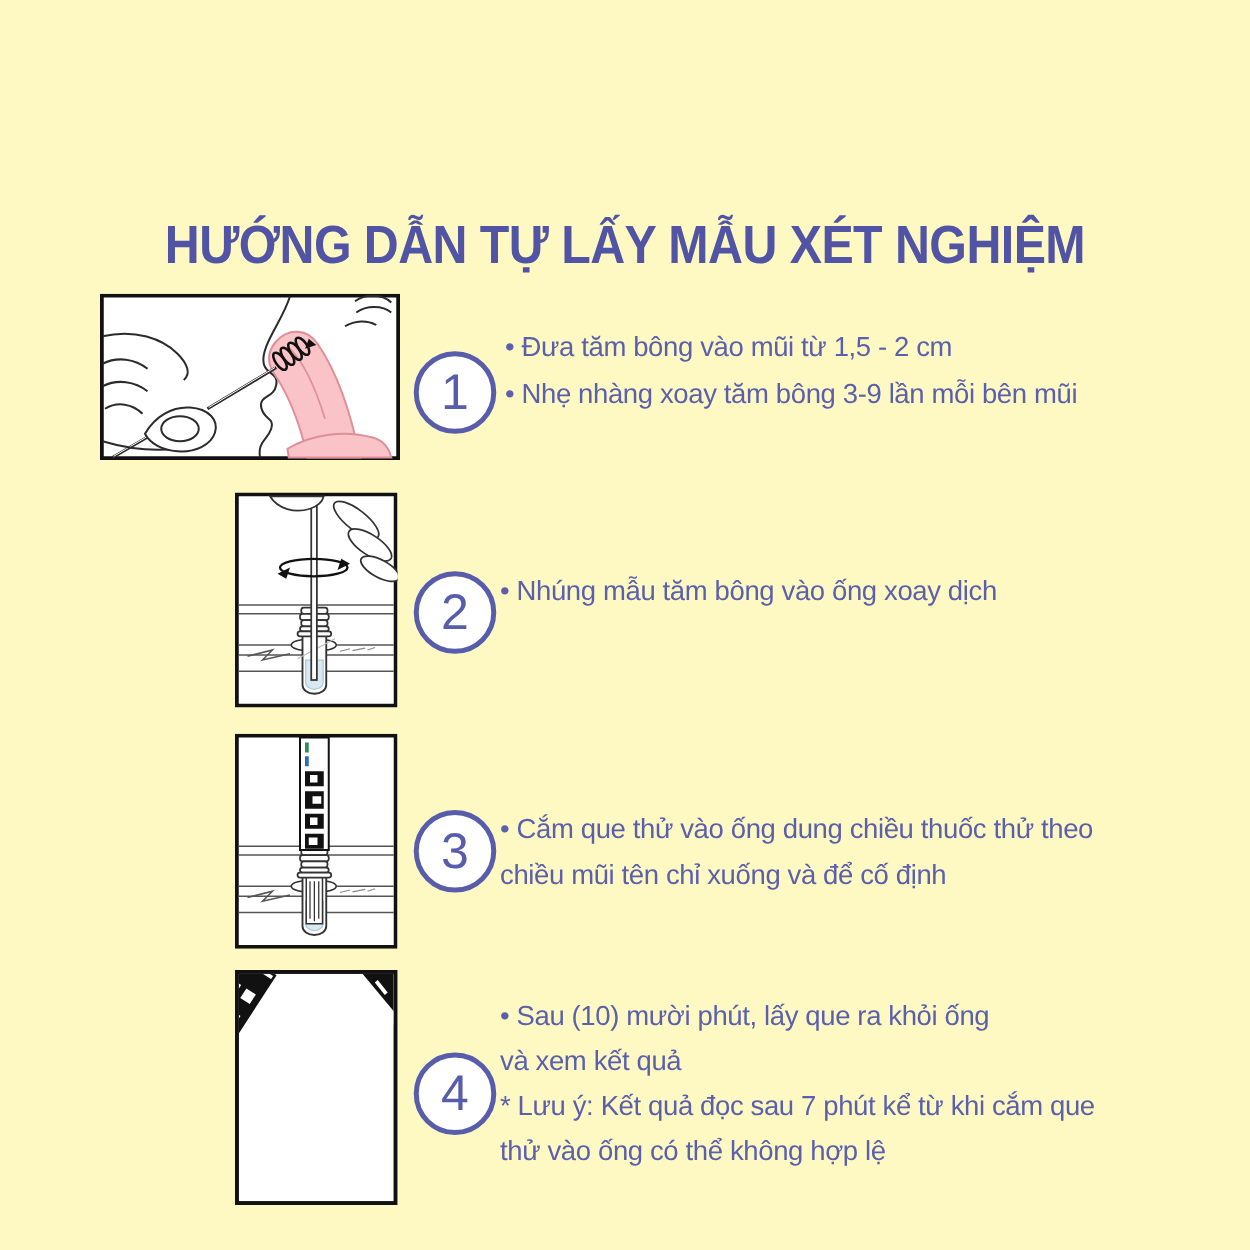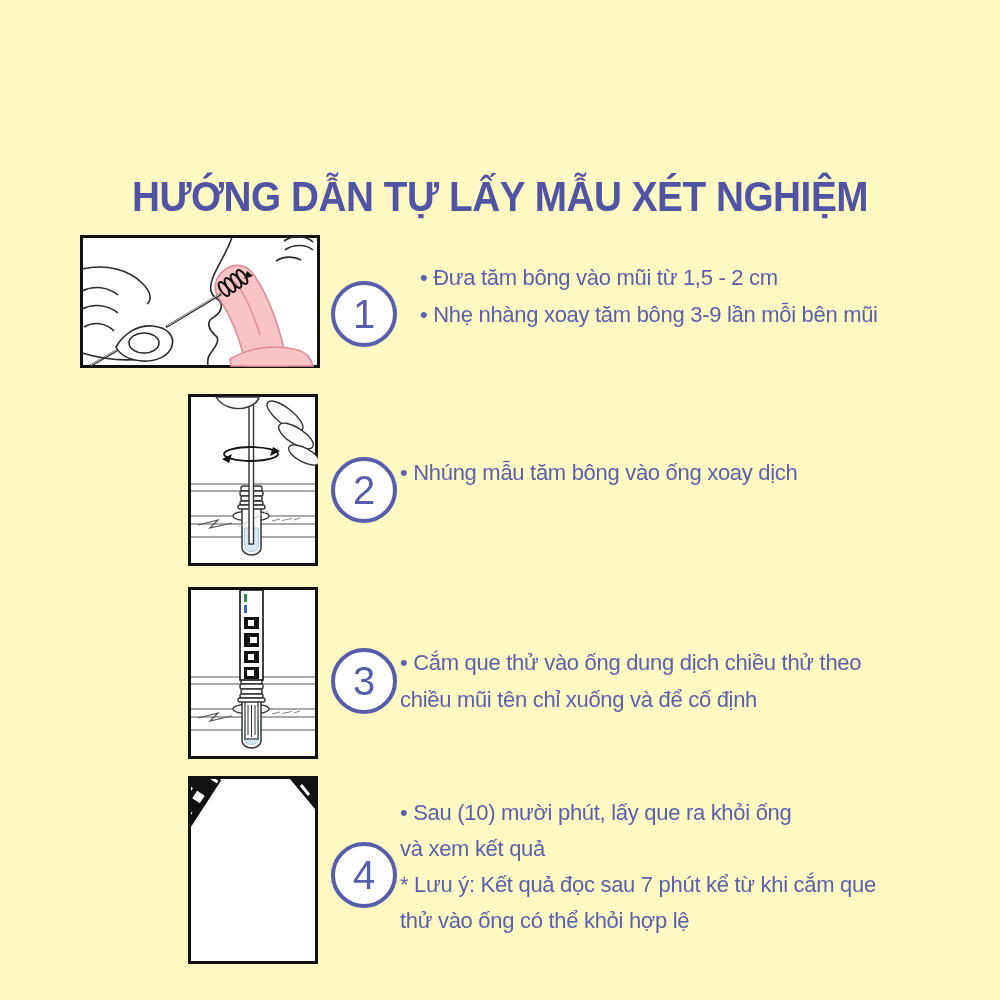--- a/index.html
+++ b/index.html
@@ -70,21 +70,21 @@
         <ellipse cx="150" cy="50" rx="3.5" ry="8" transform="rotate(-35 150 50)"></ellipse>
         <ellipse cx="156" cy="46" rx="3.5" ry="8" transform="rotate(-35 156 46)"></ellipse>
         <ellipse cx="162" cy="42" rx="3.5" ry="8" transform="rotate(-35 162 42)"></ellipse>
       </g>
       <polygon points="167,36 173,41 164,44" fill="#111111"></polygon>
     </svg>
   </div>
   <div class="badge" style="left:331px;top:281px;">
     <span>1</span>
   </div>
-  <div class="step-text" style="left:420px;top:259px;">
+  <div class="step-text" style="left:404px;top:259px;">
     <div>• Đưa tăm bông vào mũi từ 1,5 - 2 cm</div>
     <div>• Nhẹ nhàng xoay tăm bông 3-9 lần mỗi bên mũi</div>
   </div>
 
   <div class="illus" style="left:188px;top:394px;width:130px;height:172px;">
     <svg width="130" height="172" viewBox="0 0 130 172">
       <rect x="1.5" y="1.5" width="127" height="169" fill="#ffffff" stroke="#111111" stroke-width="3"></rect>
 
       <g stroke="#555555" stroke-width="1.2">
         <line x1="3" y1="90" x2="127" y2="90"></line>
@@ -189,21 +189,21 @@
           <rect x="60" y="67" width="6" height="6"></rect>
           <rect x="59" y="83" width="7" height="6"></rect>
         </g>
       </g>
     </svg>
   </div>
   <div class="badge" style="left:331px;top:648px;">
     <span>3</span>
   </div>
   <div class="step-text" style="left:400px;top:644px;">
-    <div>• Cắm que thử vào ống dung dịch chiều thử theo</div>
+    <div>• Cắm que thử vào ống dung chiều thuốc thử theo</div>
     <div>chiều mũi tên chỉ xuống và để cố định</div>
   </div>
 
   <div class="illus" style="left:188px;top:776px;width:130px;height:188px;">
     <svg width="130" height="188" viewBox="0 0 130 188">
       <defs>
           <clipPath id="clip4">
             <rect x="3" y="3" width="124" height="182"></rect>
           </clipPath>
         </defs>
@@ -246,16 +246,16 @@
       <rect x="1.5" y="1.5" width="127" height="185" fill="none" stroke="#111111" stroke-width="3"></rect>
     </svg>
   </div>
   <div class="badge" style="left:331px;top:842px;">
     <span>4</span>
   </div>
   <div class="step-text tight" style="left:400px;top:795px;">
     <div>• Sau (10) mười phút, lấy que ra khỏi ống</div>
     <div>và xem kết quả</div>
     <div>* Lưu ý: Kết quả đọc sau 7 phút kể từ khi cắm que</div>
-    <div>thử vào ống có thể khỏi hợp lệ</div>
+    <div>thử vào ống có thể không hợp lệ</div>
   </div>
 
 </div>
 
 </body></html>

